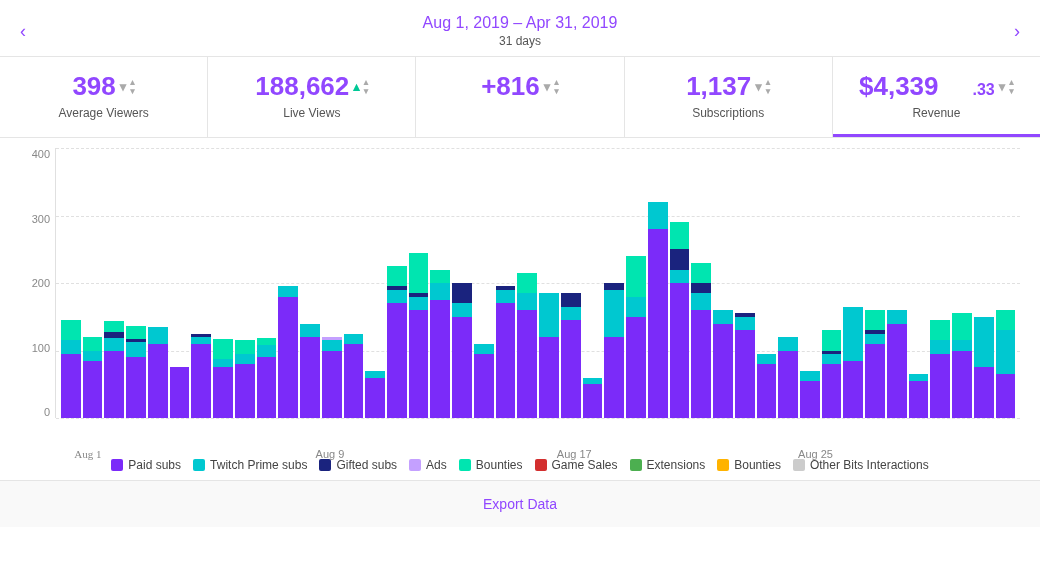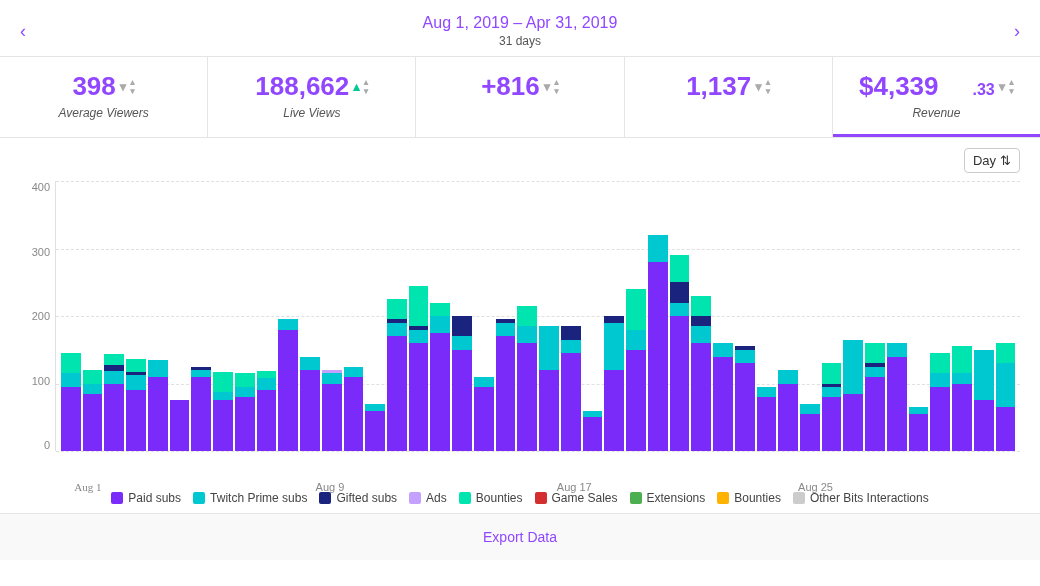--- a/index.html
+++ b/index.html
@@ -27,21 +27,21 @@
     }
     .stat-item {
       flex: 1; text-align: center; padding: 14px 0;
       border-right: 1px solid #e5e5e5; position: relative;
     }
     .stat-item:last-child { border-right: none; border-bottom: 3px solid #9147ff; }
     .stat-value { color: #9147ff; font-size: 26px; font-weight: 700; display: flex; align-items: center; justify-content: center; gap: 4px; }
     .stat-value .trend { font-size: 13px; color: #aaa; }
     .stat-value .trend.up { color: #00c896; }
     .stat-value .arrows { display: flex; flex-direction: column; font-size: 9px; color: #aaa; line-height: 1; cursor: pointer; }
-    .stat-label { color: #555; font-size: 12px; margin-top: 4px; font-style: italic; }
+    .stat-label { color: #555; font-size: 12px; margin-top: 4px; }
     .stat-value .cents { font-size: 16px; margin-left: 34px; }
 
     
     .chart-area {
       padding: 10px 20px 0;
       position: relative;
     }
     .chart-controls {
       display: flex; justify-content: flex-end; margin-bottom: 8px;
     }
@@ -134,38 +134,33 @@
       <span class="trend ">▾</span>
       <span class="arrows">▴<br>▾</span>
     </span>
     </div>
     <div class="stat-item">
       <span class="stat-value">
       <span>1,137</span>
       <span class="trend ">▾</span>
       <span class="arrows">▴<br>▾</span>
     </span>
+      <div class="stat-label">Subscriptions</div>
     </div>
     <div class="stat-item">
       <span class="stat-value">
       <span>$4,339<span class="cents">.33</span></span>
       <span class="trend">▾</span>
       <span class="arrows">▴<br>▾</span>
     </span>
       <div class="stat-label">Revenue</div>
     </div>
   </div>
 
 <div class="chart-area">
-  <div class="chart-controls">
-    <div class="day-select">
-      <span>Day</span>
-      <span>⇅</span>
-    </div>
-  </div>
   <div class="bar-chart-container">
     <div class="y-axis-labels">
 
     <span>400</span>
         <span>300</span>
         <span>200</span>
         <span>100</span>
         <span>0</span>
       </div>
     <div class="chart-plot">

